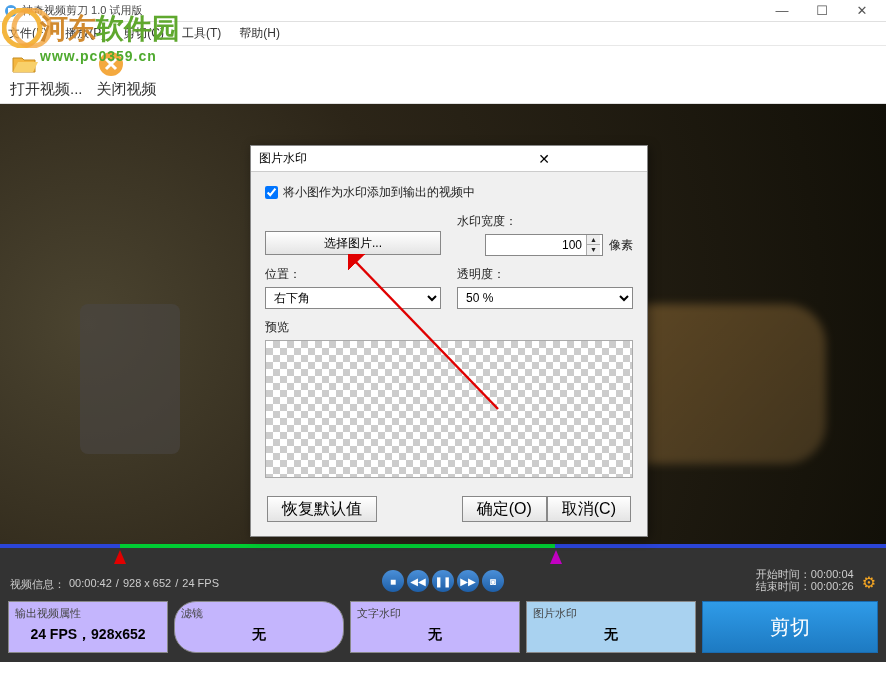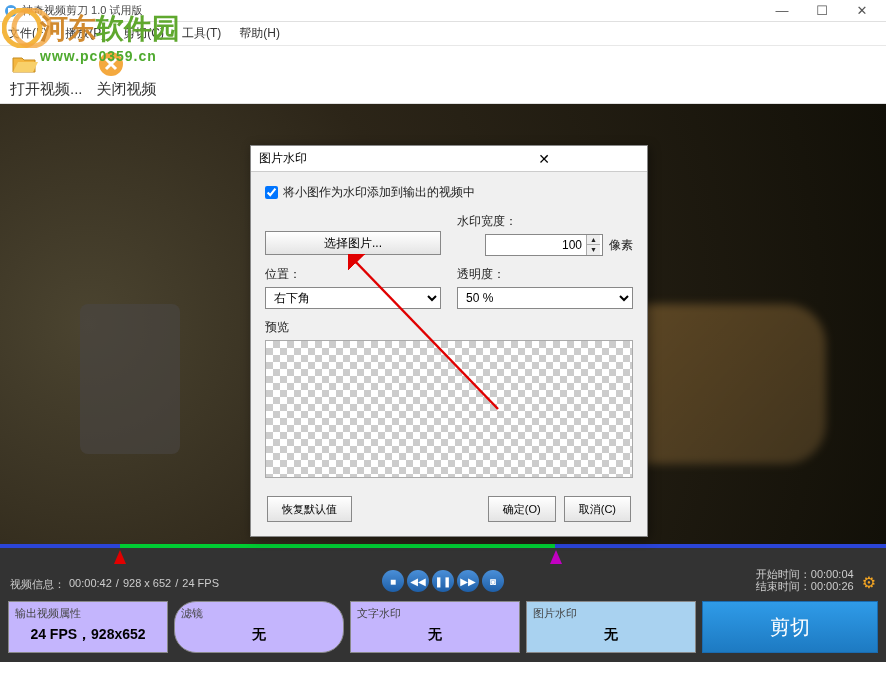--- a/index.html
+++ b/index.html
@@ -43,22 +43,22 @@
 .spin-btns { display:flex; flex-direction:column; width:14px; border-left:1px solid #aaa; }
 .spin-btns div { height:10px; font-size:7px; line-height:10px; text-align:center; background:#eee; cursor:pointer; }
 .spin-btns div:first-child { border-bottom:1px solid #aaa; }
 .select-image-btn { height:24px; border:1px solid #888; background:linear-gradient(#fff,#e4e4e4); font-size:12px; cursor:pointer; }
 .combo { height:22px; border:1px solid #888; background:#fff; font-size:12px; padding:0 4px; width:100%; }
 .preview-box { height:138px; border:1px solid #aaa; background:
  linear-gradient(45deg,#ccc 25%,transparent 25%,transparent 75%,#ccc 75%,#ccc),
  linear-gradient(45deg,#ccc 25%,#fff 25%,#fff 75%,#ccc 75%,#ccc);
  background-size:14px 14px; background-position:0 0,7px 7px; }
 .dlg-buttons { display:flex; justify-content:space-between; padding:10px 16px 14px; }
-.dlg-btn { height:26px; padding:0 14px; border:1px solid #888; background:linear-gradient(#fff,#e4e4e4); font-size:11px; cursor:pointer; }
-.dlg-right { display:flex; gap:8px; }
+.dlg-btn { height:26px; padding:0 14px; border:1px solid #888; background:linear-gradient(#fff,#e4e4e4); font-size:16px; cursor:pointer; }
+.dlg-right { display:flex; }
 
 .red-pointer { position:absolute; top:254px; left:348px; z-index:20; pointer-events:none; }
 
 .timeline { height: 4px; background:#2b45d8; position:relative; }
 .timeline .sel { position:absolute; top:0; height:4px; background:#00cc33; left:120px; width:435px; }
 .marker { position:absolute; top:2px; width:0; height:0; }
 .marker.start { left:114px; border-left:6px solid transparent; border-right:6px solid transparent; border-bottom:14px solid #e20000; }
 .marker.end { left:550px; border-left:6px solid transparent; border-right:6px solid transparent; border-bottom:14px solid #c200c2; }
 
 .status-row { height:26px; background:#333; color:#ccc; font-size:11px; display:flex; align-items:flex-end; padding:0 10px; }

